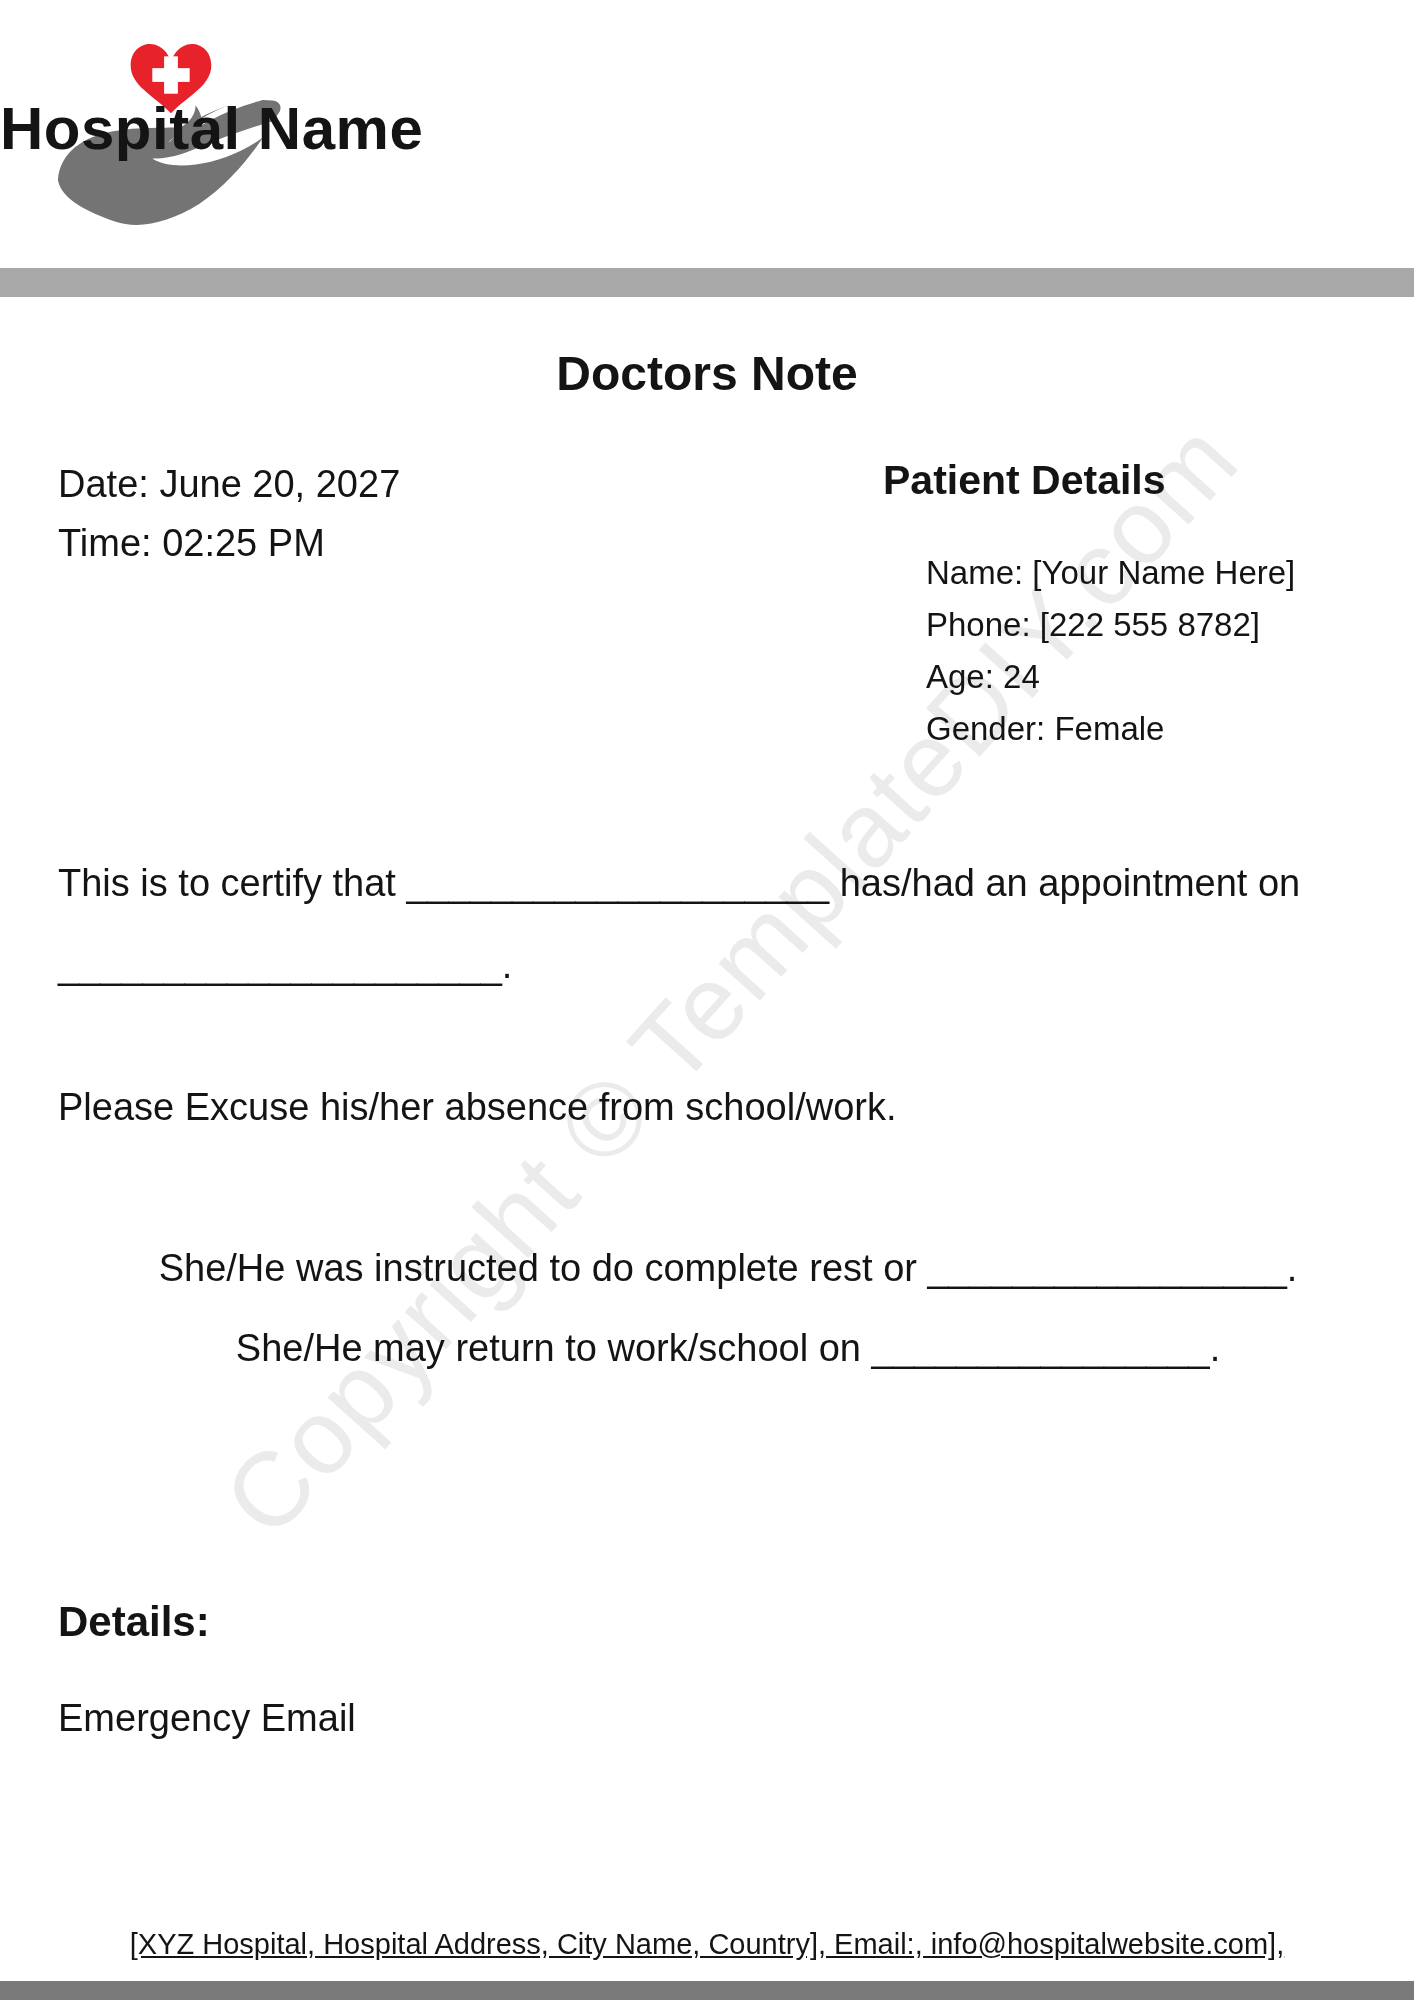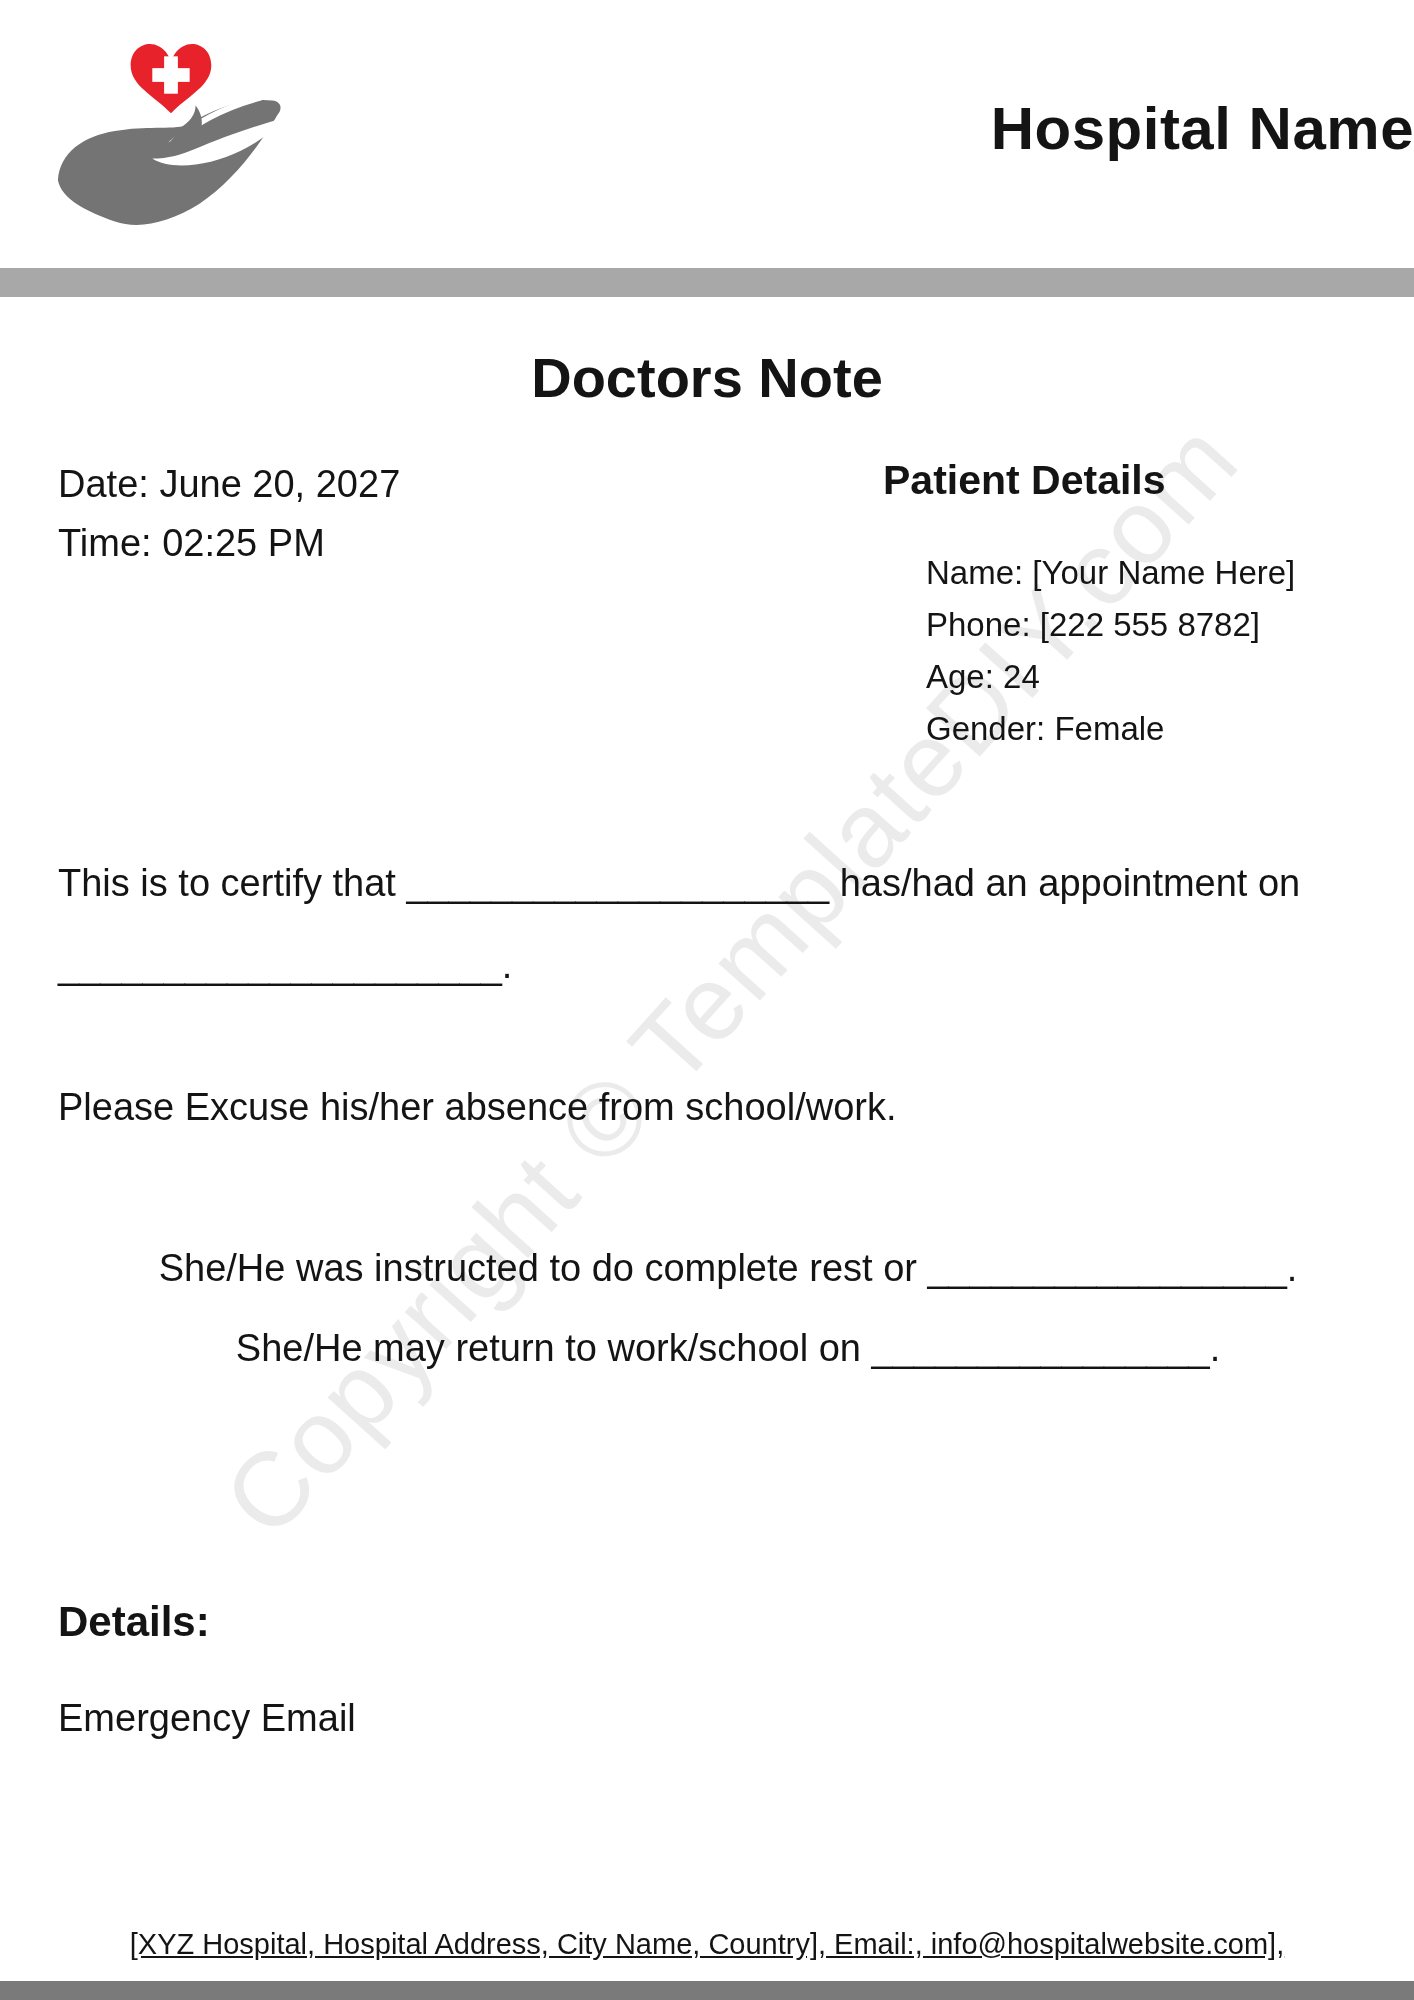--- a/index.html
+++ b/index.html
@@ -28,33 +28,33 @@
     z-index: 0;
     user-select: none;
   }
 
   .content { position: relative; z-index: 1; }
 
   
   .logo { left: 52px; top: 36px; width: 236px; height: 198px; }
   .hospital-name {
     left: 0; right: 0; top: 97px;
-    text-align: right;
+    text-align: left;
     font-size: 60px;
     font-weight: 700;
     line-height: 1.05;
     letter-spacing: 0.5px;
   }
   .top-bar { left: 0; top: 268px; width: 1414px; height: 29px; }
 
   
   .doc-title {
     left: 0; right: 0; top: 350px;
     text-align: center;
-    font-size: 56px;
+    font-size: 48px;
     font-weight: 700;
     line-height: 1;
   }
 
   
   .datetime { left: 58px; top: 455px; font-size: 38px; line-height: 59px; }
   .patient { left: 883px; top: 458px; }
   .patient-heading { font-size: 41px; font-weight: 700; line-height: 45px; }
   .patient-lines { margin-top: 44px; font-size: 33px; line-height: 52px; margin-left: 43px; }
 

